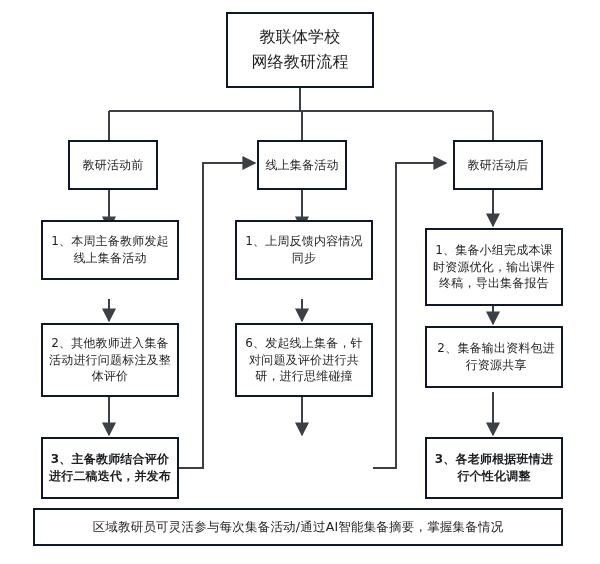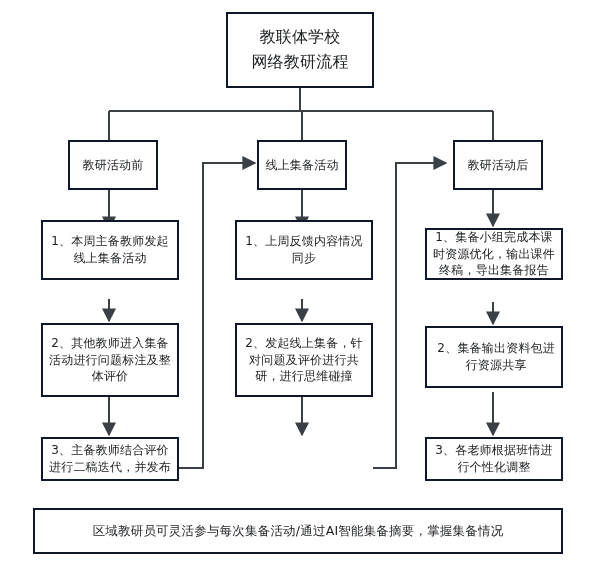--- a/index.html
+++ b/index.html
@@ -71,32 +71,32 @@
   
   .step-box {
     font-size: 12px;
   }
   .col-0 { left: 41px;  width: 138px; }
   .col-1 { left: 235px; width: 138px; }
   .col-2 { left: 425px; width: 138px; }
 
   .row-0 { top: 220px; height: 60px; }
   .row-1 { top: 323px; height: 74px; }
-  .row-2 { top: 437px; height: 44px; }
+  .row-2 { top: 437px; height: 62px; font-weight: bold; }
 
   
-  .col-2.row-0 { top: 228px; height: 52px; justify-content: center; }
+  .col-2.row-0 { top: 228px; height: 78px; justify-content: center; }
   .col-2.row-1 { top: 326px; height: 62px; justify-content: flex-end; }
 
   
   .footer-box {
     left: 33px;
     top: 508px;
     width: 530px;
-    height: 46px;
+    height: 38px;
     font-size: 12.5px;
   }
 </style>
 </head>
 <body>
 
 <div id="canvas">
 
   <svg id="wires" viewBox="0 0 600 564" width="600" height="564">
     <defs>
@@ -157,21 +157,21 @@
   <div class="box step-box col-0 row-2">
     <span class="txt">3、主备教师结合评价
 进行二稿迭代，并发布</span>
   </div>
 
   <div class="box step-box col-1 row-0">
     <span class="txt">1、上周反馈内容情况
 同步</span>
   </div>
   <div class="box step-box col-1 row-1">
-    <span class="txt">2、发起线上集备，针
+    <span class="txt">6、发起线上集备，针
 对问题及评价进行共
 研，进行思维碰撞</span>
   </div>
 
   <div class="box step-box col-2 row-0">
     <span class="txt">1、集备小组完成本课
 时资源优化，输出课件
 终稿，导出集备报告</span>
   </div>
   <div class="box step-box col-2 row-1">

